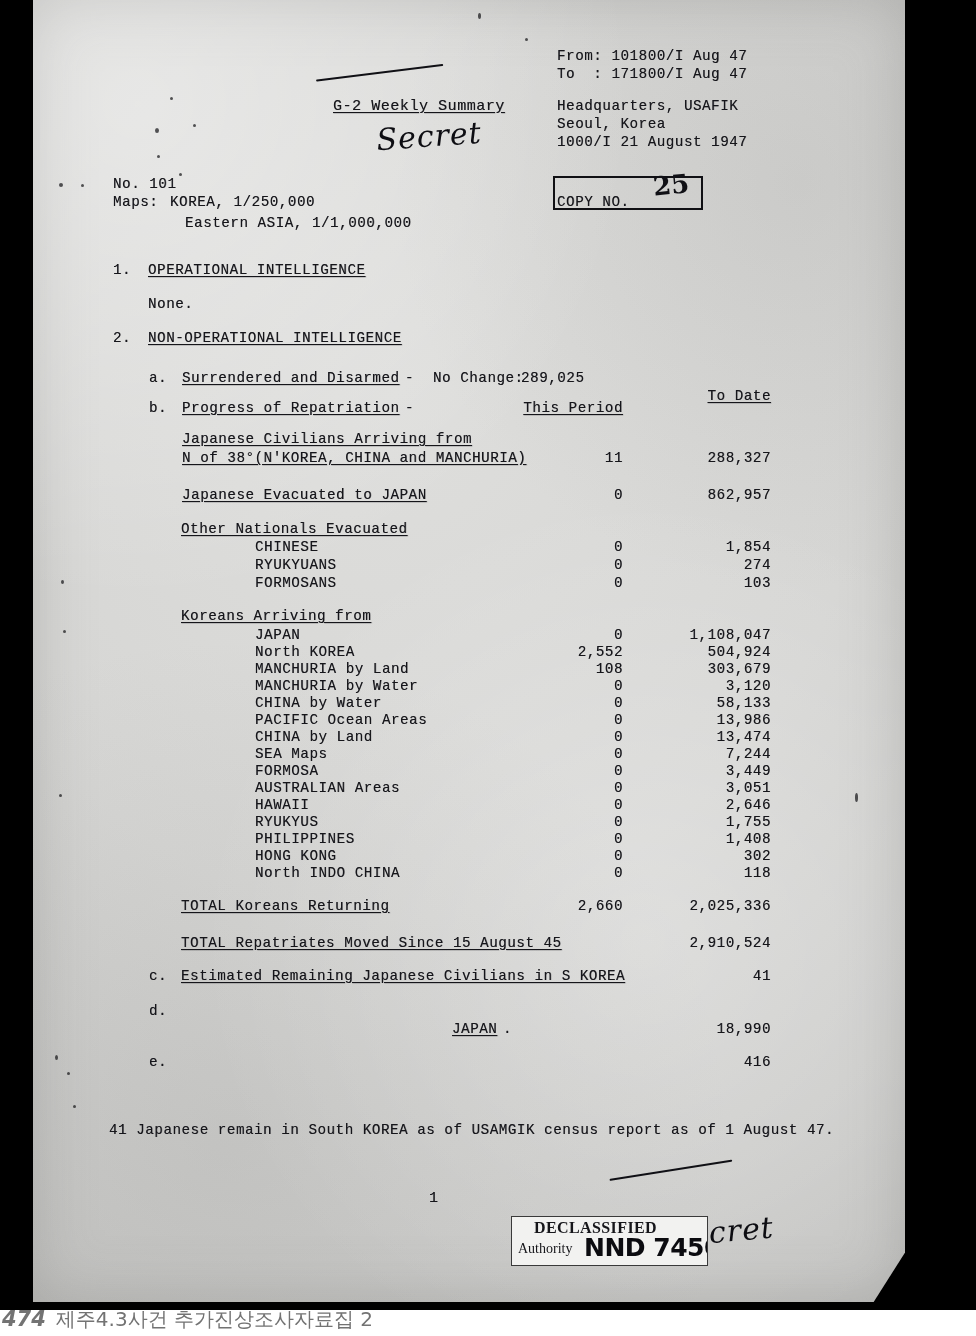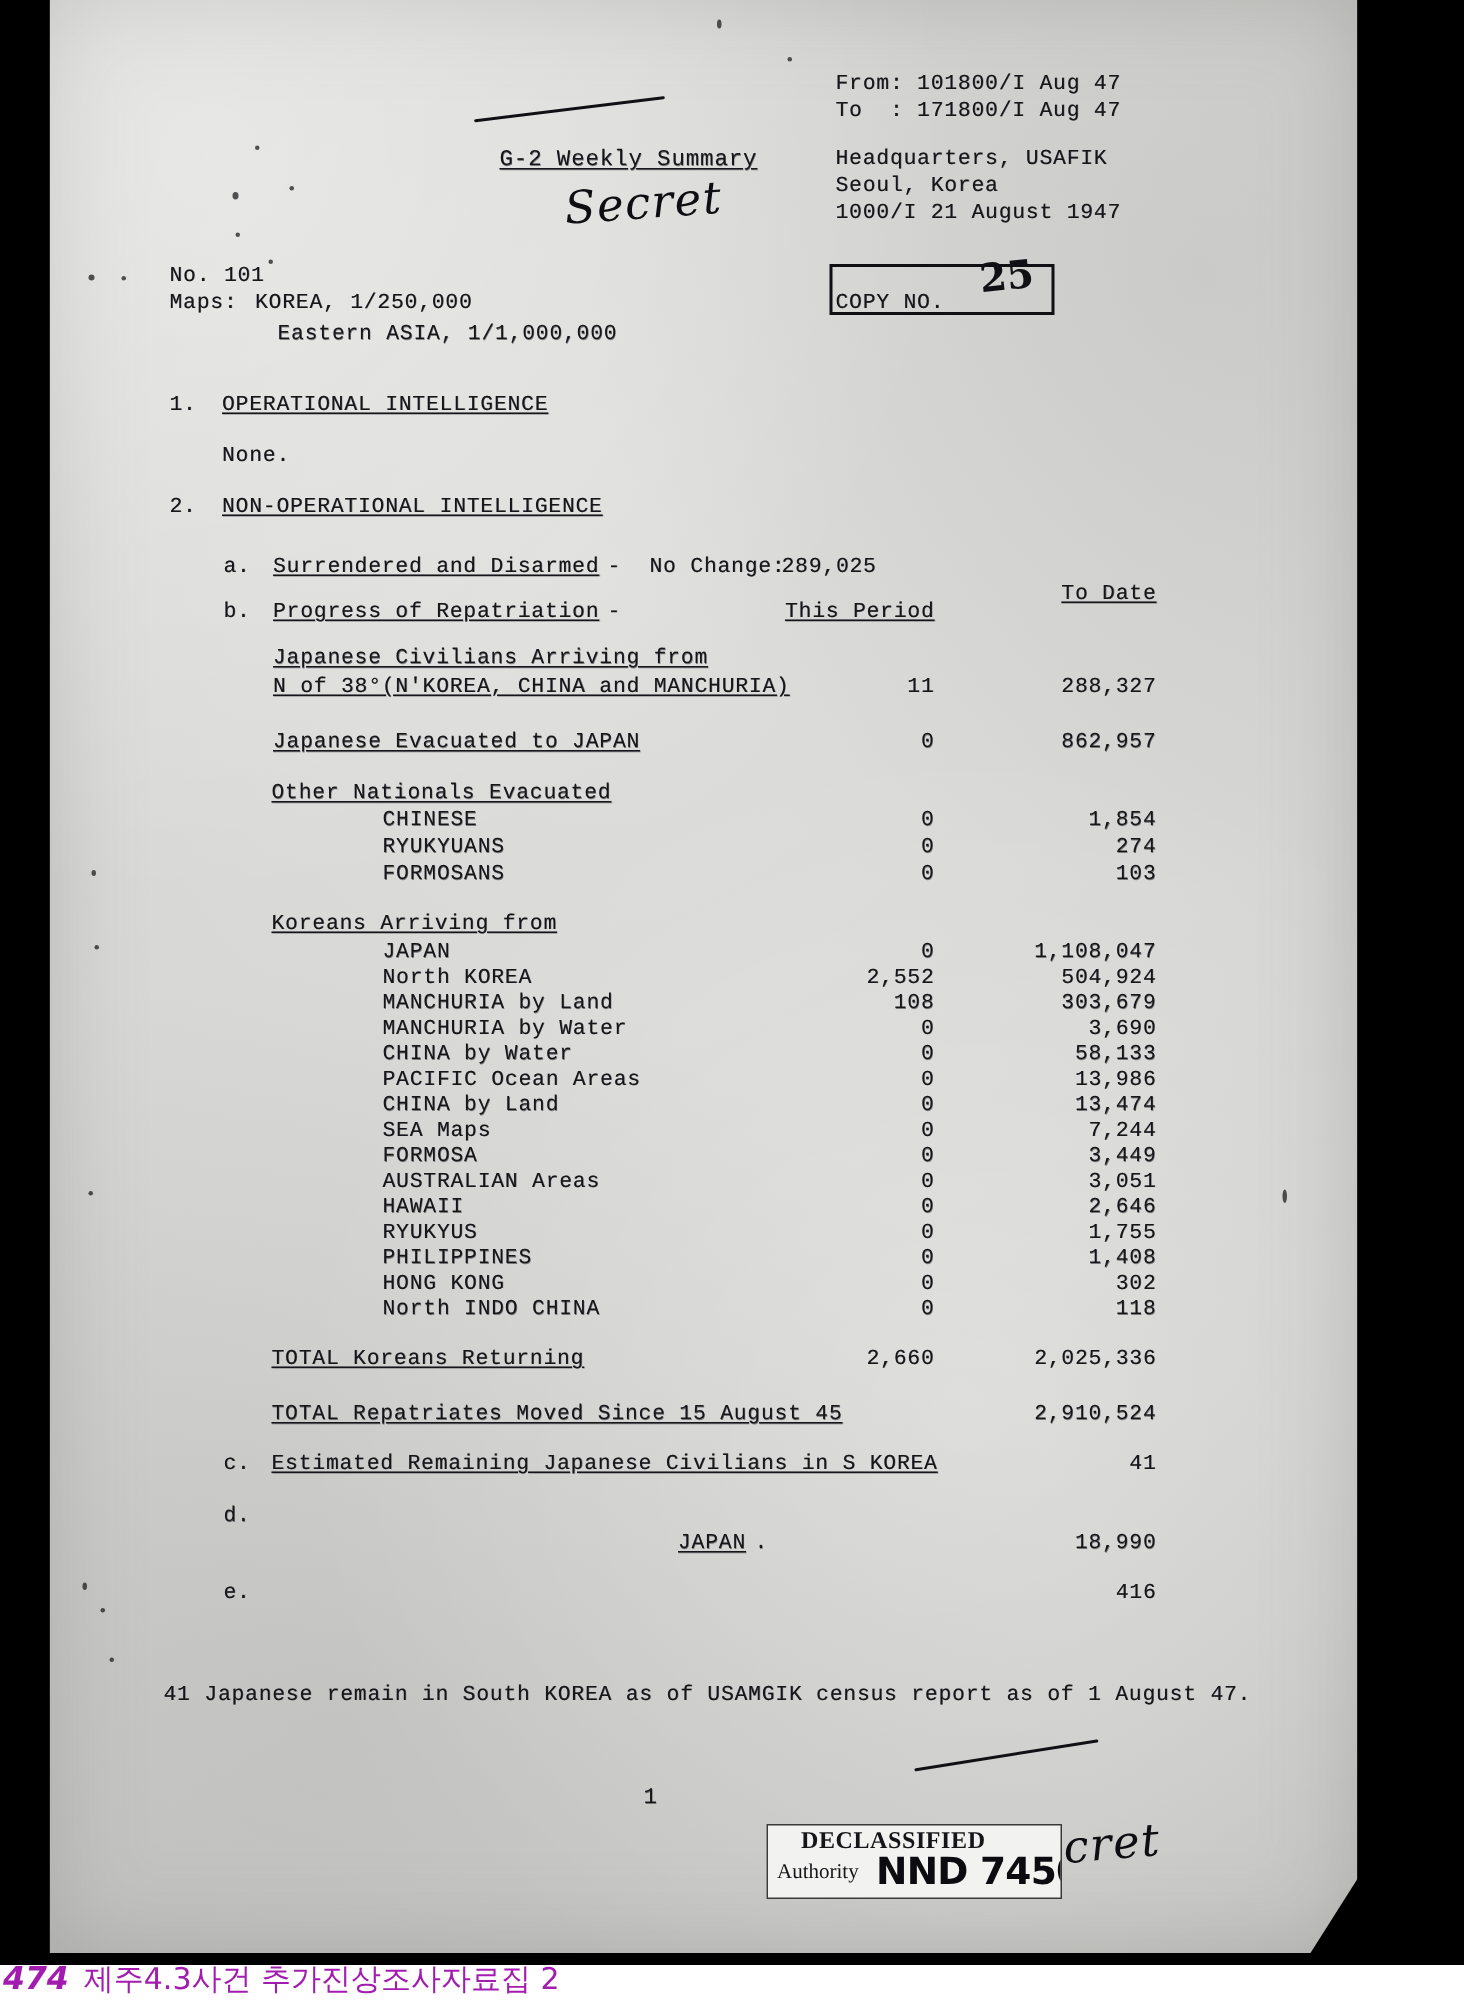--- a/index.html
+++ b/index.html
@@ -51,21 +51,21 @@
     background: #ffffff;
     overflow: hidden;
   }
   #caption-strip .cap-text {
     position: absolute;
     left: 2px;
     top: -4px;
     white-space: nowrap;
     font-family: "DejaVu Sans", sans-serif;
     font-size: 20px;
-    color: #a21caf;
+    color: #737373;
   }
   #caption-strip .cap-num {
     font-weight: bold;
     font-style: italic;
     font-size: 21px;
     margin-right: 10px;
   }
 
   
   .tw {
@@ -293,21 +293,21 @@
   <div class="tw" style="left:222px; top:644px;">North KOREA</div>
   <div class="tw num" style="left:470px; top:644px; width:120px;">2,552</div>
   <div class="tw num" style="left:620px; top:644px; width:118px;">504,924</div>
 
   <div class="tw" style="left:222px; top:661px;">MANCHURIA by Land</div>
   <div class="tw num" style="left:470px; top:661px; width:120px;">108</div>
   <div class="tw num" style="left:620px; top:661px; width:118px;">303,679</div>
 
   <div class="tw" style="left:222px; top:678px;">MANCHURIA by Water</div>
   <div class="tw num" style="left:470px; top:678px; width:120px;">0</div>
-  <div class="tw num" style="left:620px; top:678px; width:118px;">3,690</div>
+  <div class="tw num" style="left:620px; top:678px; width:118px;">3,120</div>
 
   <div class="tw" style="left:222px; top:695px;">CHINA by Water</div>
   <div class="tw num" style="left:470px; top:695px; width:120px;">0</div>
   <div class="tw num" style="left:620px; top:695px; width:118px;">58,133</div>
 
   <div class="tw" style="left:222px; top:712px;">PACIFIC Ocean Areas</div>
   <div class="tw num" style="left:470px; top:712px; width:120px;">0</div>
   <div class="tw num" style="left:620px; top:712px; width:118px;">13,986</div>
 
   <div class="tw" style="left:222px; top:729px;">CHINA by Land</div>

